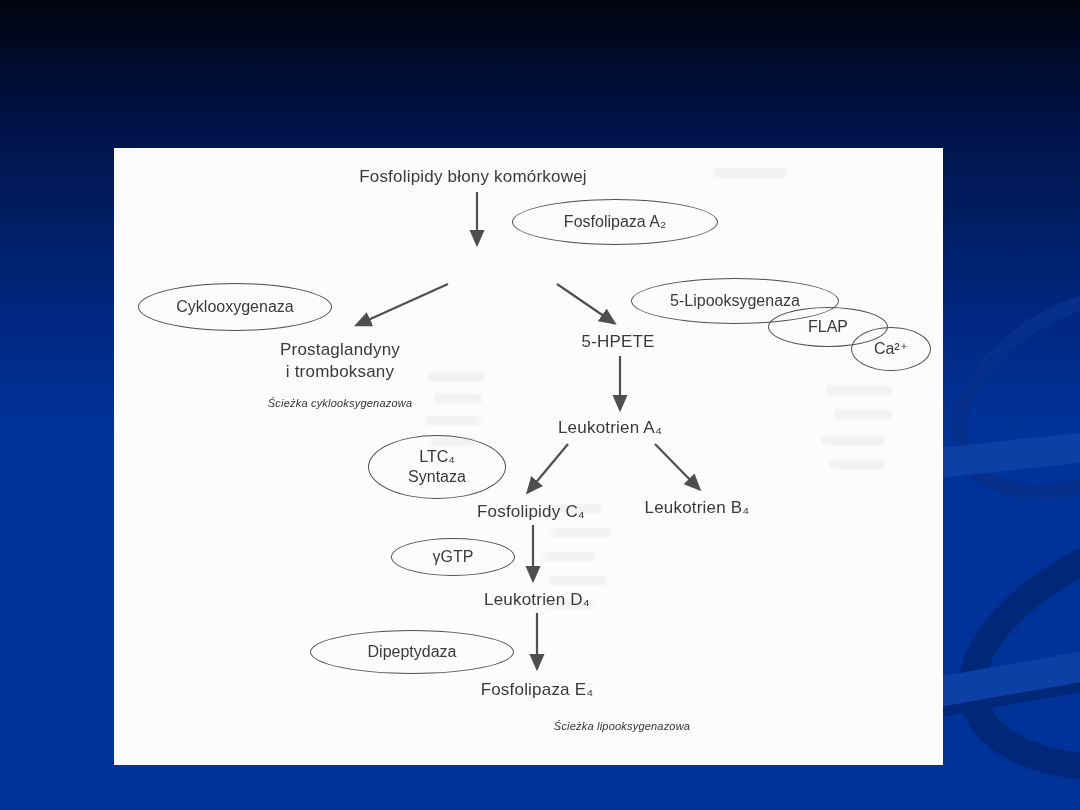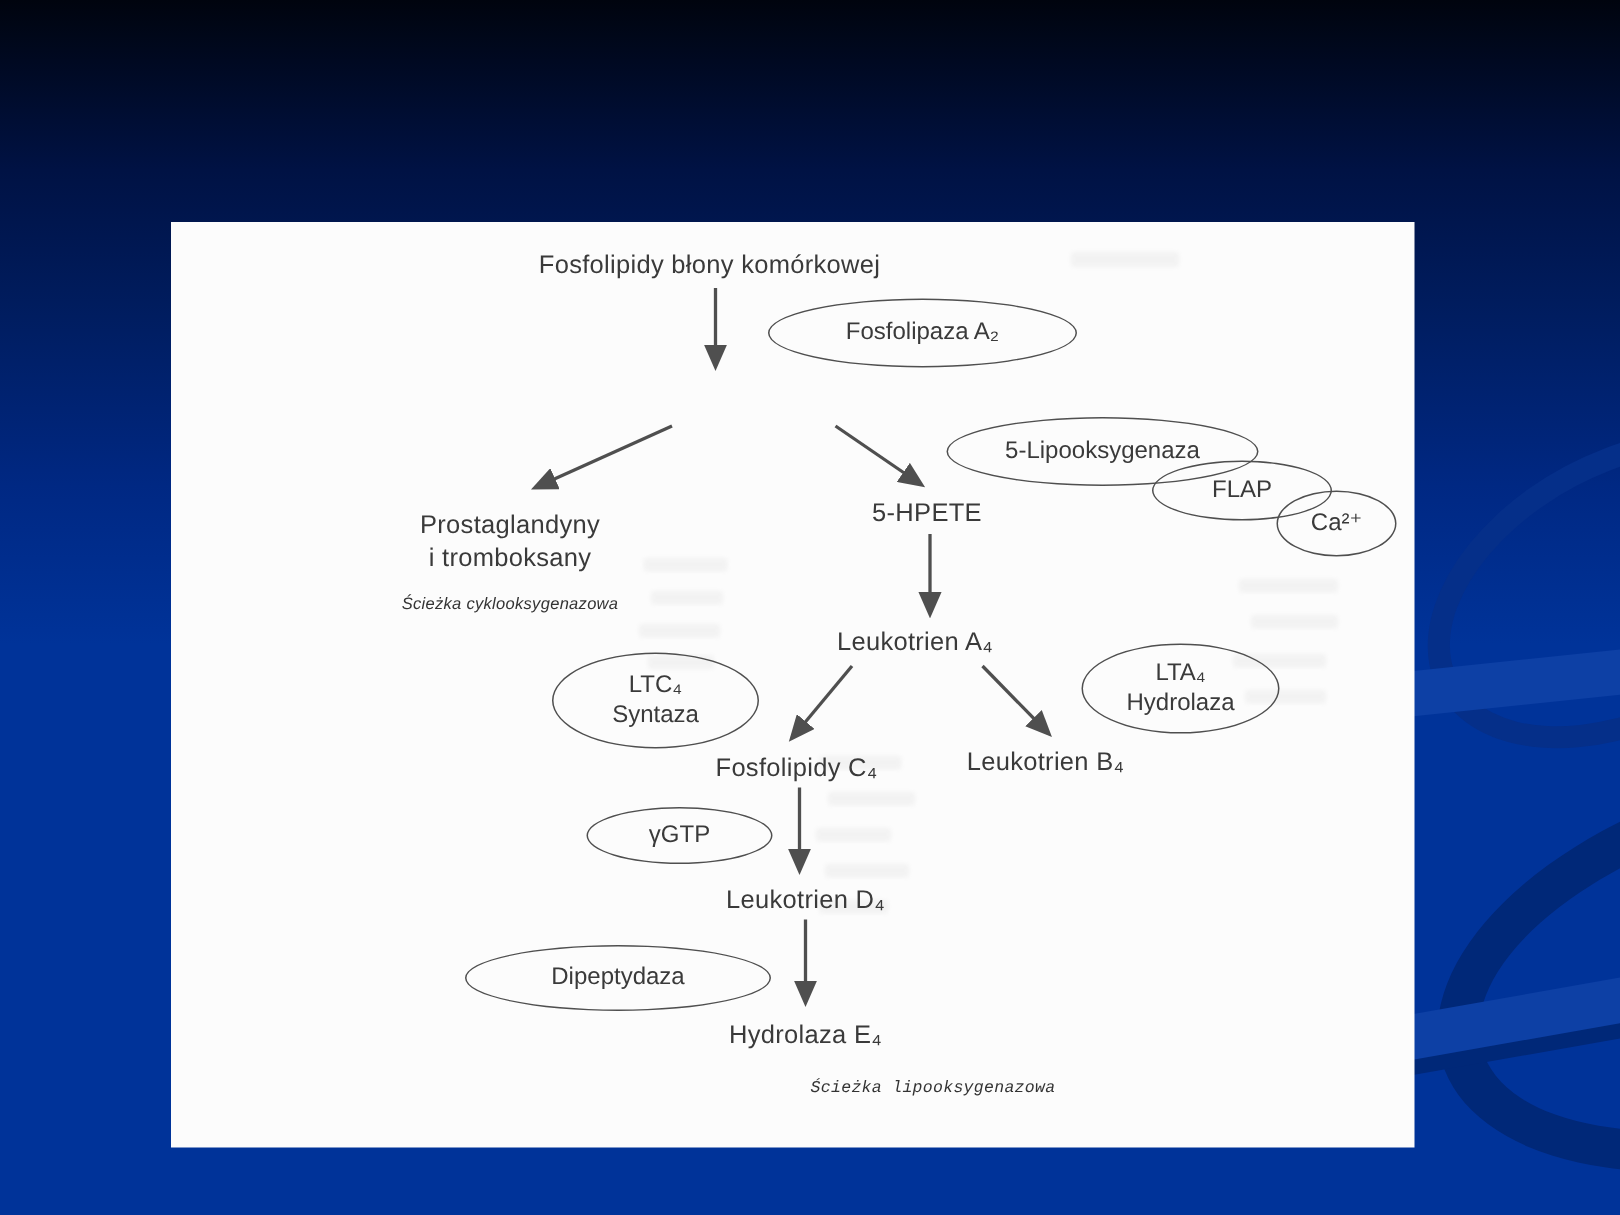--- a/index.html
+++ b/index.html
@@ -98,45 +98,44 @@
   <div class="node" style="left:359px;top:29px;">Fosfolipidy błony komórkowej</div>
   <div class="node" style="left:226px;top:213px;">
     <div>Prostaglandyny</div>
     <div>i tromboksany</div>
   </div>
   <div class="node" style="left:504px;top:194px;">5-HPETE</div>
   <div class="node" style="left:496px;top:280px;">Leukotrien A₄</div>
   <div class="node" style="left:417px;top:364px;">Fosfolipidy C₄</div>
   <div class="node" style="left:583px;top:360px;">Leukotrien B₄</div>
   <div class="node" style="left:423px;top:452px;">Leukotrien D₄</div>
-  <div class="node" style="left:423px;top:542px;">Hydrolaza E₄</div>
+  <div class="node" style="left:423px;top:542px;">Fosfolipaza E₄</div>
 
   <div class="pathlabel" style="left:226px;top:255px;">Ścieżka cyklooksygenazowa</div>
-  <div class="pathlabel" style="left:508px;top:578px;font-family:Liberation Mono, monospace;">Ścieżka lipooksygenazowa</div>
+  <div class="pathlabel" style="left:508px;top:578px;">Ścieżka lipooksygenazowa</div>
 
   <div class="ellipse" style="left:501px;top:74px;width:206px;height:46px;text-align:right;">
     <span>Fosfolipaza A₂</span>
+  </div>
+  <div class="ellipse" style="left:121px;top:159px;width:194px;height:48px;">
+    <span>Cyklooxygenaza</span>
   </div>
   <div class="ellipse" style="left:621px;top:153px;width:208px;height:46px;text-align:right;">
     <span>5-Lipooksygenaza</span>
   </div>
   <div class="ellipse" style="left:714px;top:179px;width:120px;height:40px;">
     <span>FLAP</span>
   </div>
   <div class="ellipse" style="left:777px;top:201px;width:80px;height:44px;">
     <span>Ca²⁺</span>
   </div>
   <div class="ellipse" style="left:323px;top:319px;width:138px;height:64px;">
     <span>LTC₄</span>
     <span>Syntaza</span>
   </div>
-  <div class="ellipse" style="left:673px;top:311px;width:132px;height:60px;">
-    <span>LTA₄</span>
-    <span>Hydrolaza</span>
-  </div>
   <div class="ellipse" style="left:339px;top:409px;width:124px;height:38px;">
     <span>γGTP</span>
   </div>
   <div class="ellipse" style="left:298px;top:504px;width:204px;height:44px;">
     <span>Dipeptydaza</span>
   </div>
 
 </div>
 
 </body></html>

